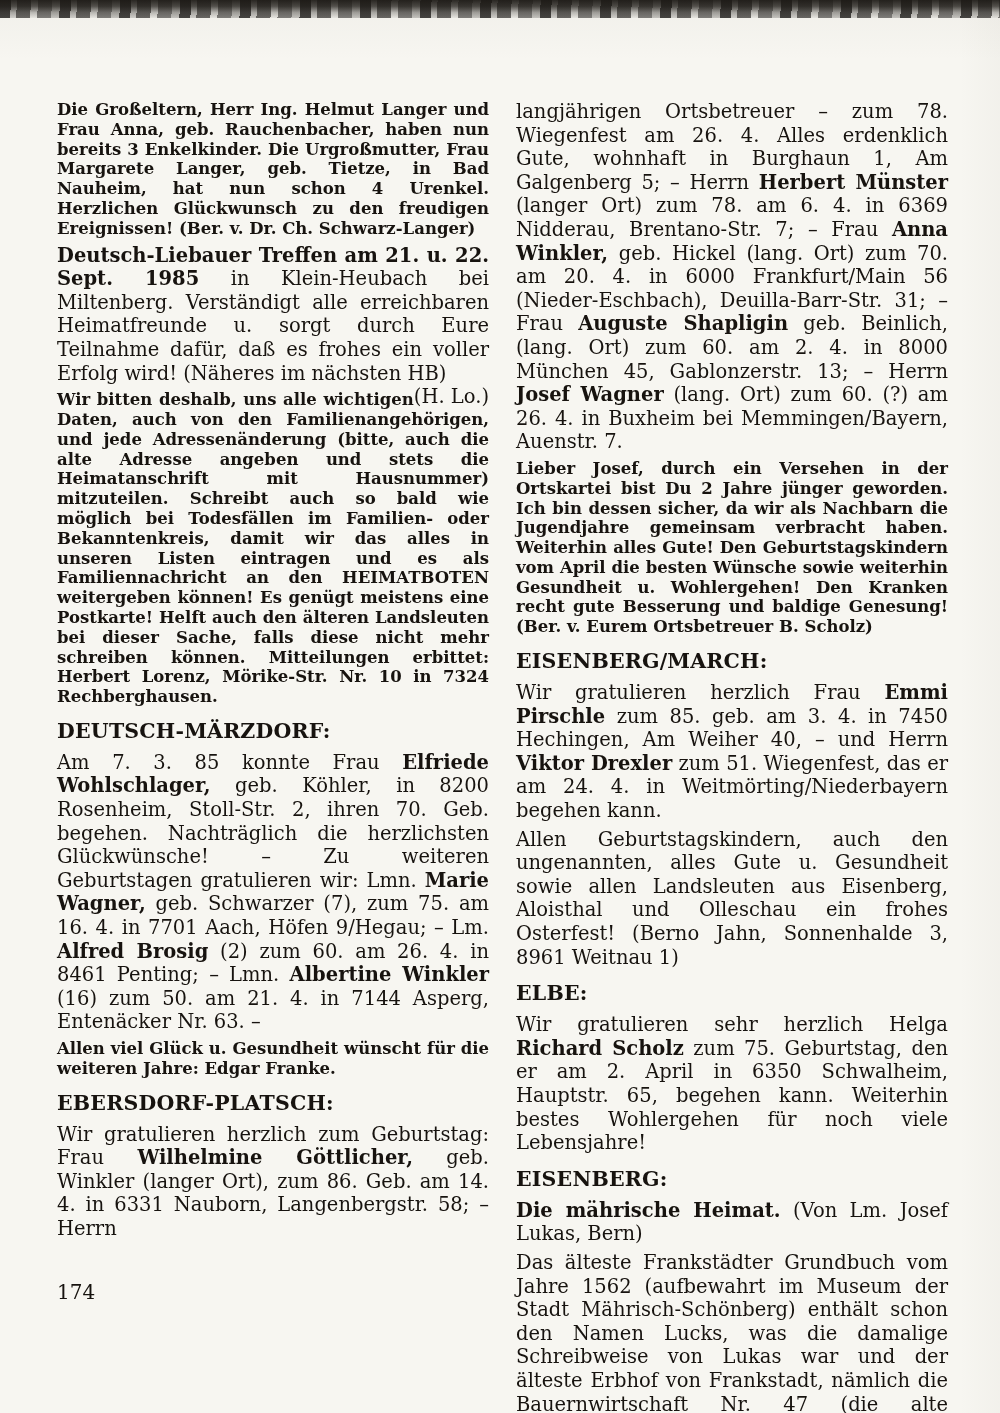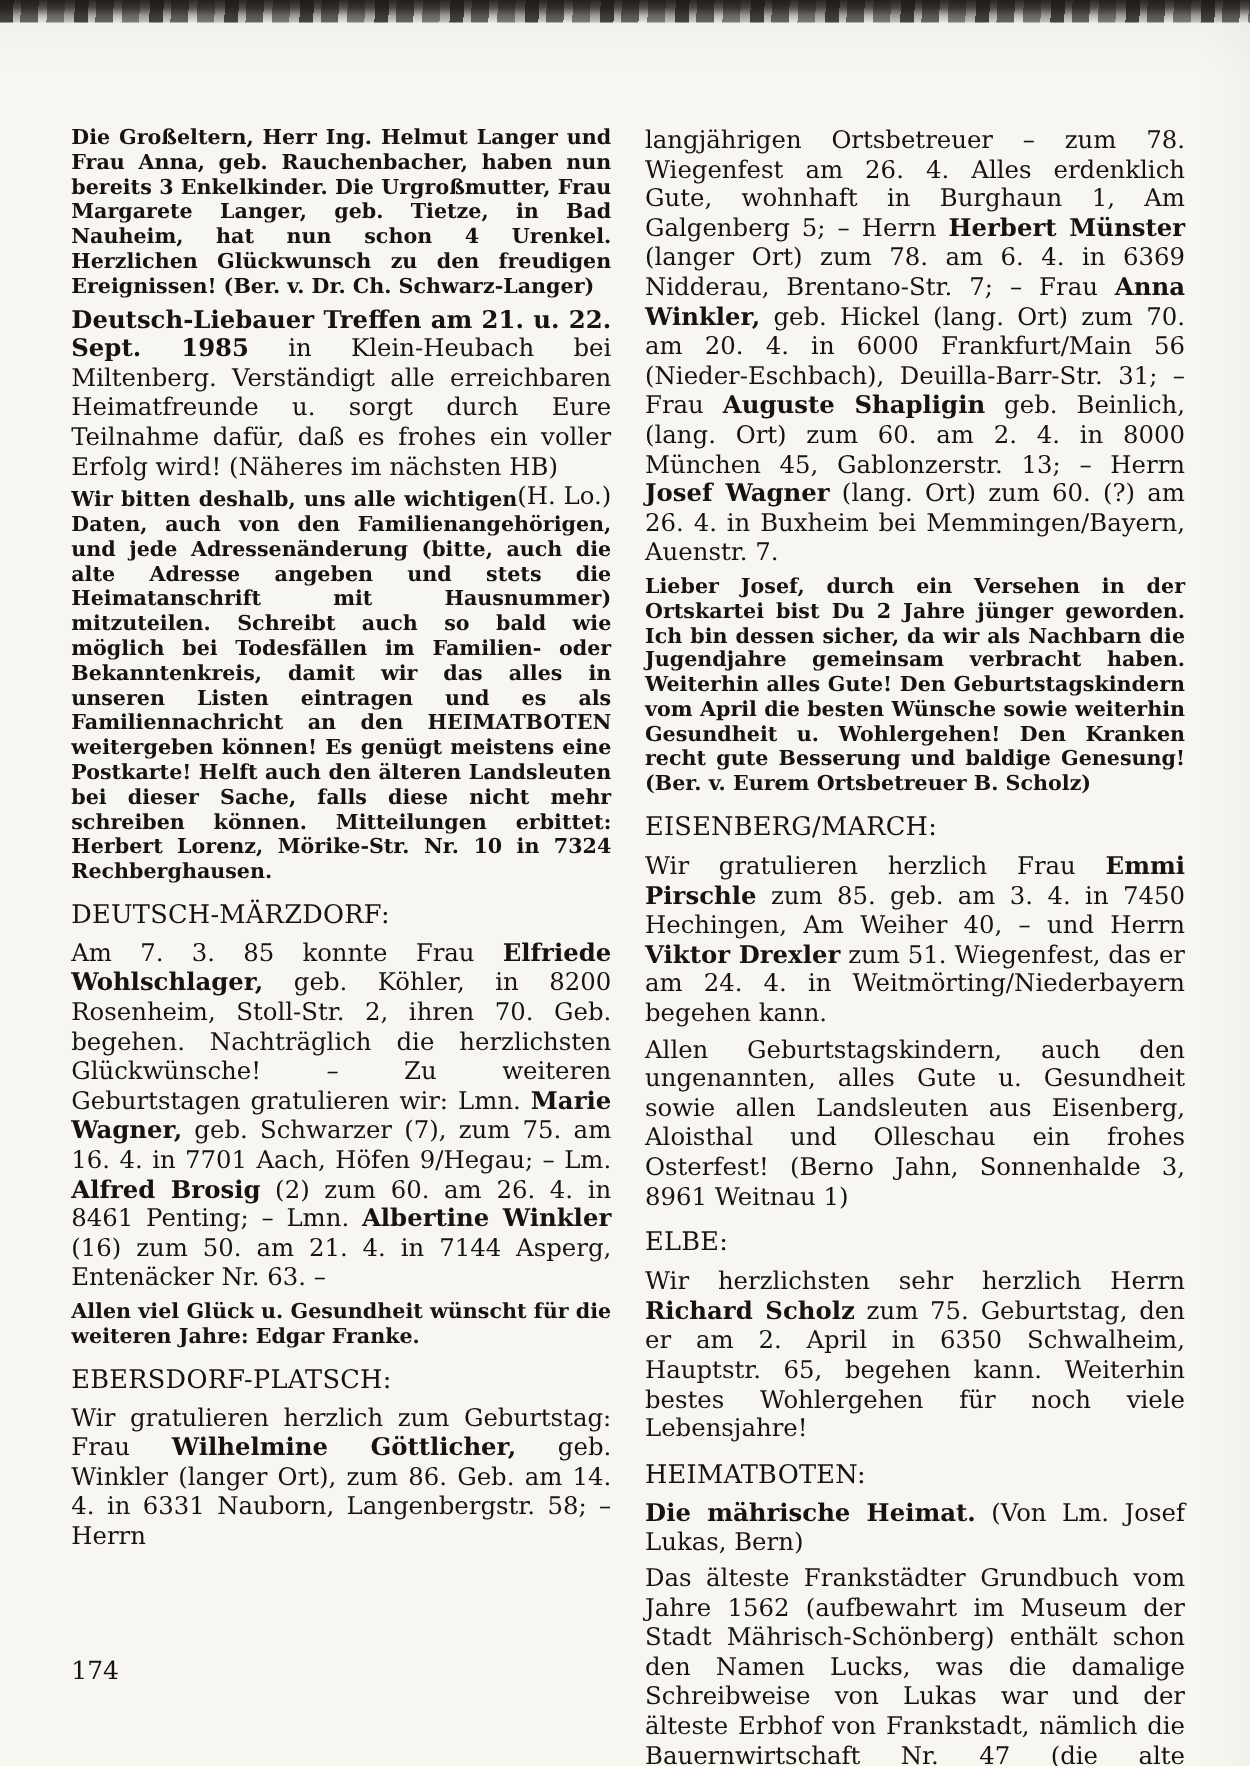--- a/index.html
+++ b/index.html
@@ -62,31 +62,31 @@
     line-height: 1.21;
   }
   .para.sm {
     font-size: 16.5px;
     line-height: 1.2;
     font-weight: bold;
   }
   .para b { font-weight: bold; }
   .section-heading {
     font-size: 20.5px;
-    font-weight: normal;
+    font-weight: bold;
     letter-spacing: 0.2px;
     margin: 12px 0 8px 0;
   }
   .tail {
     float: right;
   }
   .page-number {
     position: absolute;
     left: 57px;
-    top: 1324px;
+    top: 1280px;
     font-size: 20px;
   }
 </style>
 </head>
 <body>
 
 <div class="paper-tint"></div>
 <div class="scan-band"></div>
 
 <div class="page-content">
@@ -100,20 +100,20 @@
       <div class="section-heading">EBERSDORF-PLATSCH:</div>
       <p class="para lg"><span>Wir gratulieren herzlich zum Geburtstag: Frau </span><b>Wilhelmine Göttlicher,</b><span> geb. Winkler (langer Ort), zum 86. Geb. am 14. 4. in 6331 Nauborn, Langenbergstr. 58; – Herrn </span></p>
     </div>
   <div class="col" id="col-right">
       <p class="para lg"><span>langjährigen Ortsbetreuer – zum 78. Wiegenfest am 26. 4. Alles erdenklich Gute, wohnhaft in Burghaun 1, Am Galgenberg 5; – Herrn </span><b>Herbert Münster</b><span> (langer Ort) zum 78. am 6. 4. in 6369 Nidderau, Brentano-Str. 7; – Frau </span><b>Anna Winkler,</b><span> geb. Hickel (lang. Ort) zum 70. am 20. 4. in 6000 Frankfurt/Main 56 (Nieder-Eschbach), Deuilla-Barr-Str. 31; – Frau </span><b>Auguste Shapligin</b><span> geb. Beinlich, (lang. Ort) zum 60. am 2. 4. in 8000 München 45, Gablonzerstr. 13; – Herrn </span><b>Josef Wagner</b><span> (lang. Ort) zum 60. (?) am 26. 4. in Buxheim bei Memmingen/Bayern, Auenstr. 7.</span></p>
       <p class="para sm"><span>Lieber Josef, durch ein Versehen in der Ortskartei bist Du 2 Jahre jünger geworden. Ich bin dessen sicher, da wir als Nachbarn die Jugendjahre gemeinsam verbracht haben. Weiterhin alles Gute! Den Geburtstagskindern vom April die besten Wünsche sowie weiterhin Gesundheit u. Wohlergehen! Den Kranken recht gute Besserung und baldige Genesung! (Ber. v. Eurem Ortsbetreuer B. Scholz)</span></p>
       <div class="section-heading">EISENBERG/MARCH:</div>
       <p class="para lg"><span>Wir gratulieren herzlich Frau </span><b>Emmi Pirschle</b><span> zum 85. geb. am 3. 4. in 7450 Hechingen, Am Weiher 40, – und Herrn </span><b>Viktor Drexler</b><span> zum 51. Wiegenfest, das er am 24. 4. in Weitmörting/Niederbayern begehen kann.</span></p>
       <p class="para lg"><span>Allen Geburtstagskindern, auch den ungenannten, alles Gute u. Gesundheit sowie allen Landsleuten aus Eisenberg, Aloisthal und Olleschau ein frohes Osterfest! (Berno Jahn, Sonnenhalde 3, 8961 Weitnau 1)</span></p>
       <div class="section-heading">ELBE:</div>
-      <p class="para lg"><span>Wir herzlichsten sehr herzlich Herrn </span><b>Richard Scholz</b><span> zum 75. Geburtstag, den er am 2. April in 6350 Schwalheim, Hauptstr. 65, begehen kann. Weiterhin bestes Wohlergehen für noch viele Lebensjahre!</span></p>
-      <div class="section-heading">HEIMATBOTEN:</div>
+      <p class="para lg"><span>Wir gratulieren sehr herzlich Helga </span><b>Richard Scholz</b><span> zum 75. Geburtstag, den er am 2. April in 6350 Schwalheim, Hauptstr. 65, begehen kann. Weiterhin bestes Wohlergehen für noch viele Lebensjahre!</span></p>
+      <div class="section-heading">EISENBERG:</div>
       <p class="para lg"><b>Die mährische Heimat.</b><span> (Von Lm. Josef Lukas, Bern)</span></p>
       <p class="para lg"><span>Das älteste Frankstädter Grundbuch vom Jahre 1562 (aufbewahrt im Museum der Stadt Mährisch-Schönberg) enthält schon den Namen Lucks, was die damalige Schreibweise von Lukas war und der älteste Erbhof von Frankstadt, nämlich die Bauernwirtschaft Nr. 47 (die alte Hausbezeichnung war Nr. 116) war während 400 Jahren, d. h. seit dem Jahre 1583, im Besitz der Erbfamilie Lukas-Rabenseifner-Scholz.</span></p>
     </div>
 </div>
 
 <div class="page-number">174</div>
 
 </body></html>

